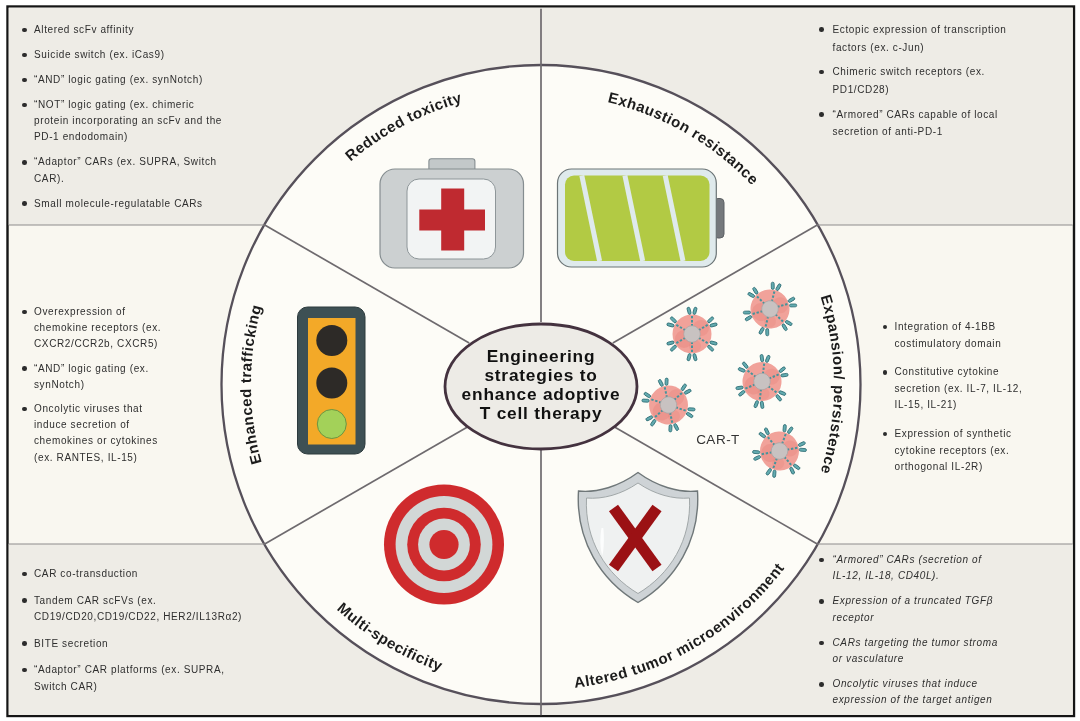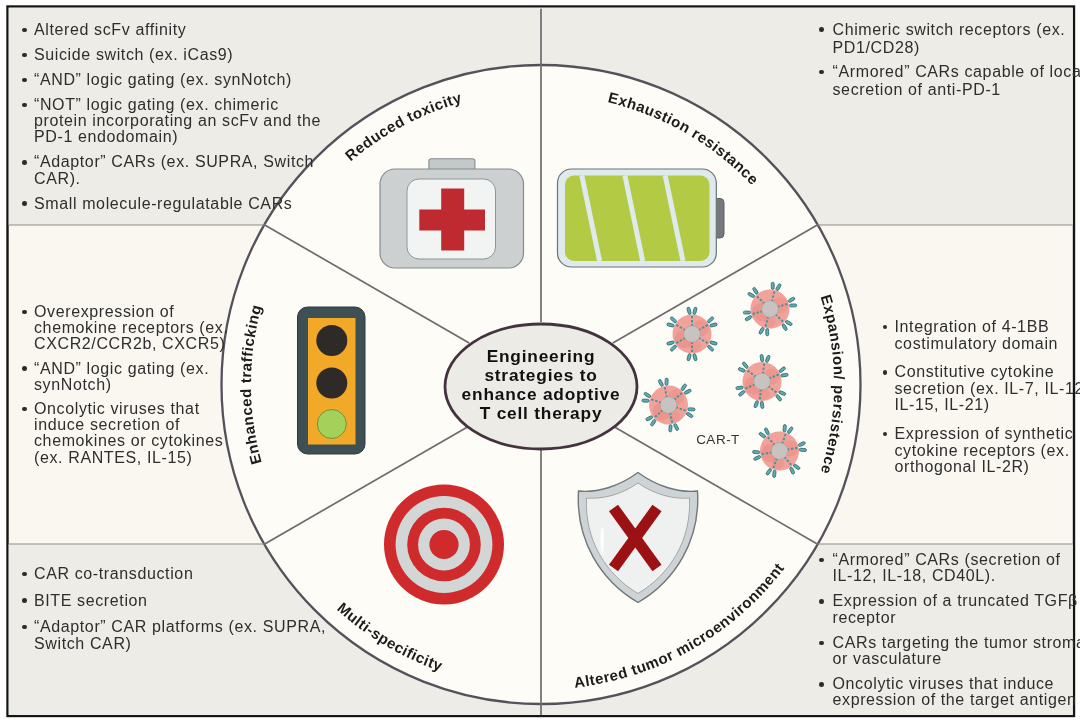--- a/index.html
+++ b/index.html
@@ -1,24 +1,24 @@
 <!DOCTYPE html>
 <html><head>
 <meta charset="utf-8">
 <style>
 html,body{margin:0;padding:0;width:1080px;height:721px;background:#ffffff;overflow:hidden;}
 body{font-family:"Liberation Sans", sans-serif;position:relative;}
 svg{position:absolute;left:0;top:0;}
-.list{position:absolute;font-size:16px;line-height:16.2px;color:#2e2e2e;letter-spacing:0.62px;}
+.list{position:absolute;font-size:10px;line-height:16.2px;color:#2e2e2e;letter-spacing:0.62px;}
 .it{position:relative;padding-left:12.5px;margin:0 0 8px 0;white-space:nowrap;}
 .tl .it{margin-bottom:8.8px;}
 .tr{line-height:17.5px;} .tr .it{margin-bottom:7.3px;padding-left:14px;}
 .mr{line-height:16.6px;} .mr .it{margin-bottom:9.6px;margin-top:12px;}
 .bl{line-height:16.5px;} .bl .it{margin-bottom:10px;}
-.br .it{margin-bottom:9px;padding-left:14px;}
+.br .it{margin-bottom:9px;padding-left:14px;font-style:italic;}
 .it:before{content:"";position:absolute;left:0.5px;top:5.8px;width:4.6px;height:4.6px;border-radius:50%;background:#2c2c2c;}
 .tr .it:before{top:6.4px;}
 .clabel{font-weight:bold;font-size:15px;fill:#1b1b1b;letter-spacing:0.5px;}
 </style>
 </head>
 <body>
 <svg width="1080" height="721" viewBox="0 0 1080 721">
 
   <rect x="7.5" y="6.5" width="1066.5" height="709.5" fill="#f9f7f0" stroke="#151515" stroke-width="2.4"></rect>
   <rect x="8.7" y="7.7" width="1064" height="217.3" fill="#eeece6"></rect>
@@ -149,24 +149,26 @@
   <div class="it">“Adaptor” CARs (ex. SUPRA, Switch<br>CAR).</div>
   <div class="it">Small molecule-regulatable CARs</div>
 </div>
 <div class="list ml" style="left:21.5px;top:292px;margin-top:12px;">
   <div class="it">Overexpression of<br>chemokine receptors (ex.<br>CXCR2/CCR2b, CXCR5)</div>
   <div class="it">“AND” logic gating (ex.<br>synNotch)</div>
   <div class="it">Oncolytic viruses that<br>induce secretion of<br>chemokines or cytokines<br>(ex. RANTES, IL-15)</div>
 </div>
 <div class="list bl" style="left:21.5px;top:566px;">
   <div class="it">CAR co-transduction</div>
+  <div class="it">Tandem CAR scFVs (ex.<br>CD19/CD20,CD19/CD22, HER2/IL13Rα2)</div>
   <div class="it">BITE secretion</div>
   <div class="it">“Adaptor” CAR platforms (ex. SUPRA,<br>Switch CAR)</div>
 </div>
 <div class="list tr" style="left:818.5px;top:21px;">
+  <div class="it">Ectopic expression of transcription<br>factors (ex. c-Jun)</div>
   <div class="it">Chimeric switch receptors (ex.<br>PD1/CD28)</div>
   <div class="it">“Armored” CARs capable of local<br>secretion of anti-PD-1</div>
 </div>
 <div class="list mr" style="left:882px;top:307px;">
   <div class="it">Integration of 4-1BB<br>costimulatory domain</div>
   <div class="it">Constitutive cytokine<br>secretion (ex. IL-7, IL-12,<br>IL-15, IL-21)</div>
   <div class="it">Expression of synthetic<br>cytokine receptors (ex.<br>orthogonal IL-2R)</div>
 </div>
 <div class="list br" style="left:818.5px;top:552px;">
   <div class="it">“Armored” CARs (secretion of<br>IL-12, IL-18, CD40L).</div>

